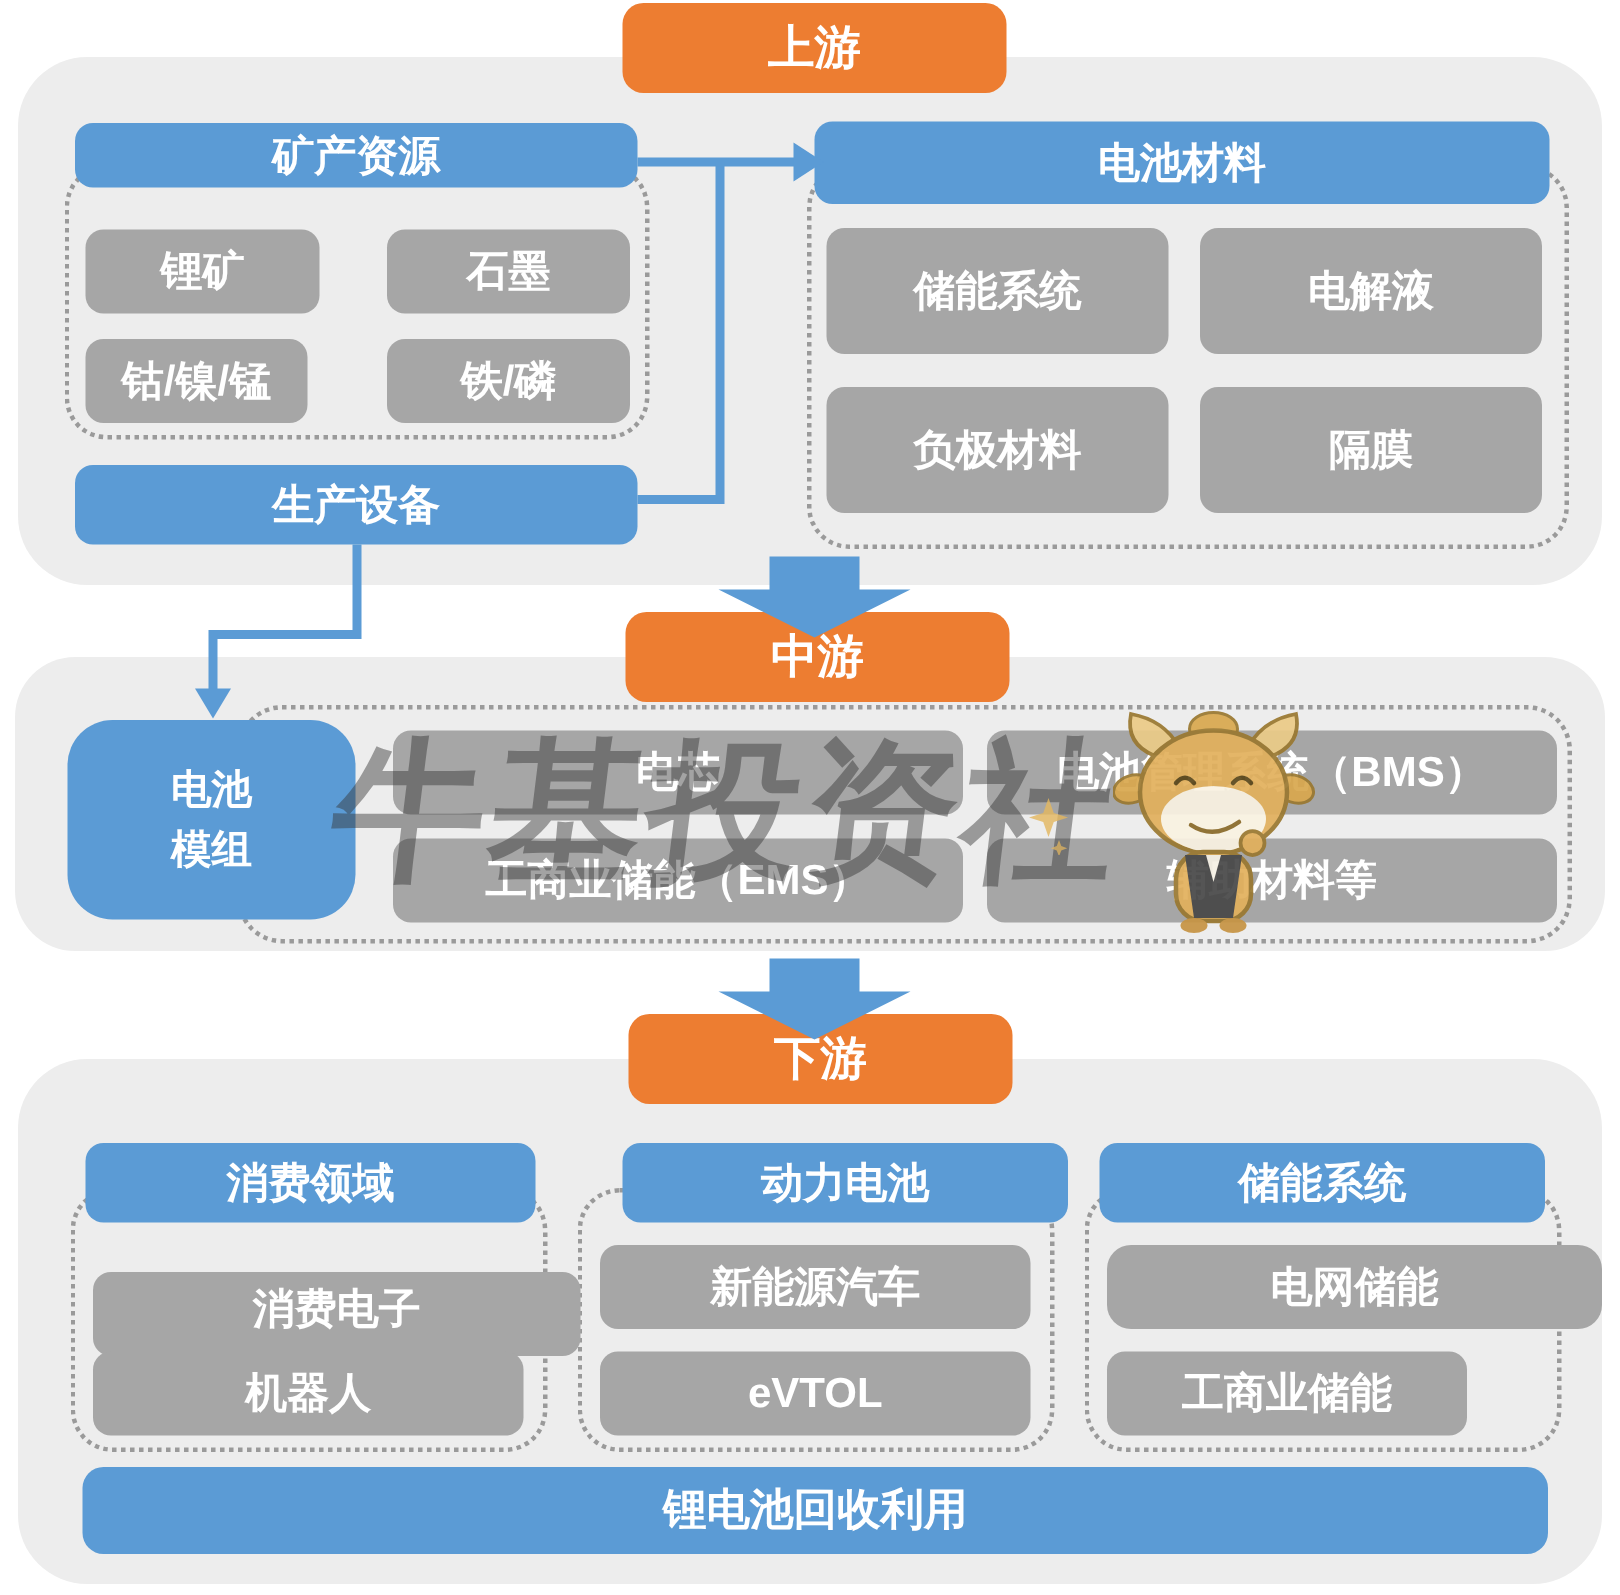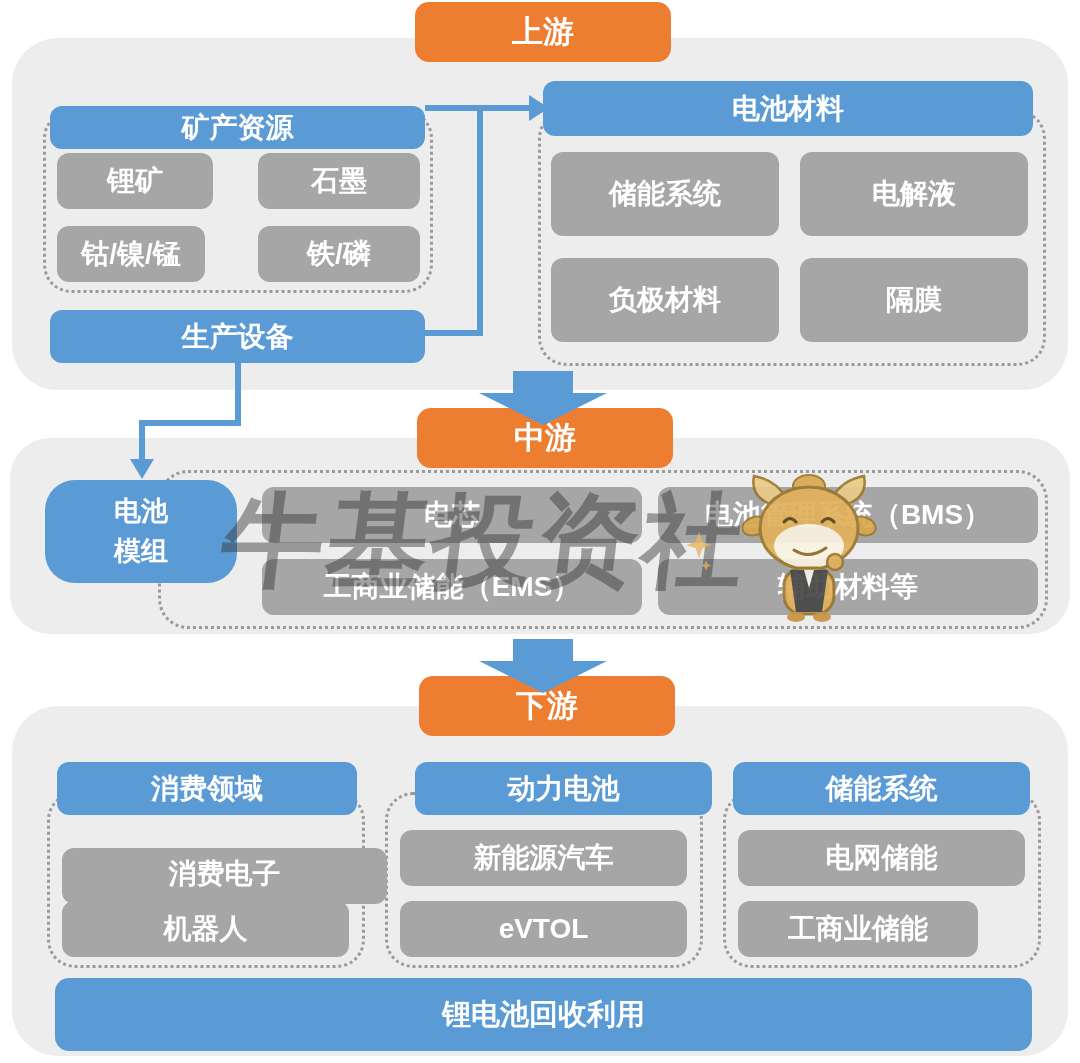--- a/index.html
+++ b/index.html
@@ -101,65 +101,65 @@
 
 <div id="canvas">
 
   <div class="stage-pill" style="left:415px;top:2px;">上游</div>
   <div class="stage-pill" style="left:417px;top:408px;">中游</div>
   <div class="stage-pill" style="left:419px;top:676px;">下游</div>
 
   <div class="panel" style="left:12px;top:38px;width:1056px;height:352px;"></div>
 
   <div class="dotted" style="left:43px;top:110px;width:384px;height:177px;"></div>
-  <div class="box blue" style="left:50px;top:82px;width:375px;height:43px;margin-top:24px;">矿产资源</div>
+  <div class="box blue" style="left:50px;top:82px;width:375px;height:43px;">矿产资源</div>
   <div class="box grayb" style="left:57px;top:153px;width:156px;height:56px;">锂矿</div>
   <div class="box grayb" style="left:258px;top:153px;width:162px;height:56px;">石墨</div>
   <div class="box grayb" style="left:57px;top:226px;width:148px;height:56px;">钴/镍/锰</div>
   <div class="box grayb" style="left:258px;top:226px;width:162px;height:56px;">铁/磷</div>
 
   <div class="box blue" style="left:50px;top:310px;width:375px;height:53px;">生产设备</div>
 
   <div class="dotted" style="left:538px;top:110px;width:502px;height:250px;"></div>
   <div class="box blue" style="left:543px;top:81px;width:490px;height:55px;">电池材料</div>
   <div class="box grayb" style="left:551px;top:152px;width:228px;height:84px;">储能系统</div>
   <div class="box grayb" style="left:800px;top:152px;width:228px;height:84px;">电解液</div>
   <div class="box grayb" style="left:551px;top:258px;width:228px;height:84px;">负极材料</div>
   <div class="box grayb" style="left:800px;top:258px;width:228px;height:84px;">隔膜</div>
 
   <div class="panel" style="left:10px;top:438px;width:1060px;height:196px;border-radius:40px;"></div>
   <div class="dotted" style="left:158px;top:470px;width:884px;height:153px;border-radius:30px;"></div>
-  <div class="box blue module" style="left:45px;top:480px;width:192px;height:103px;">
+  <div class="box blue module" style="left:45px;top:480px;width:192px;height:133px;">
     <span>电池</span>
     <span>模组</span>
   </div>
   <div class="box grayb" style="left:262px;top:487px;width:380px;height:56px;">电芯</div>
   <div class="box grayb" style="left:658px;top:487px;width:380px;height:56px;">电池管理系统（BMS）</div>
   <div class="box grayb" style="left:262px;top:559px;width:380px;height:56px;">工商业储能（EMS）</div>
   <div class="box grayb" style="left:658px;top:559px;width:380px;height:56px;">辅助材料等</div>
 
   <div class="panel" style="left:12px;top:706px;width:1056px;height:350px;"></div>
 
   <div class="dotted" style="left:47px;top:792px;width:312px;height:170px;"></div>
   <div class="dotted" style="left:385px;top:792px;width:312px;height:170px;"></div>
   <div class="dotted" style="left:723px;top:792px;width:312px;height:170px;"></div>
 
   <div class="box blue" style="left:57px;top:762px;width:300px;height:53px;">消费领域</div>
   <div class="box blue" style="left:395px;top:762px;width:297px;height:53px;margin-left:20px;">动力电池</div>
   <div class="box blue" style="left:733px;top:762px;width:297px;height:53px;">储能系统</div>
 
   <div class="box grayb" style="left:62px;top:848px;width:325px;height:56px;font-family:Liberation Mono, monospace;">消费电子</div>
   <div class="box grayb" style="left:400px;top:830px;width:287px;height:56px;">新能源汽车</div>
-  <div class="box grayb" style="left:738px;top:830px;width:287px;height:56px;">电网储能</div>
+  <div class="box grayb" style="left:738px;top:830px;width:330px;height:56px;border-radius:16px;">电网储能</div>
 
   <div class="box grayb" style="left:62px;top:901px;width:287px;height:56px;">机器人</div>
   <div class="box grayb" style="left:400px;top:901px;width:287px;height:56px;">eVTOL</div>
   <div class="box grayb" style="left:738px;top:901px;width:240px;height:56px;">工商业储能</div>
 
-  <div class="box blue recycle-bar" style="left:55px;top:978px;width:977px;height:73px;">锂电池回收利用</div>
+  <div class="box blue recycle-bar" style="left:55px;top:978px;width:977px;height:58px;">锂电池回收利用</div>
 
   <svg id="connector-layer" width="1080" height="1063" viewBox="0 0 1080 1063">
 
     <path d="M425 108 H531" stroke="#5B9BD5" stroke-width="6" fill="none"></path>
     <polygon points="529,95 529,121 549,108" fill="#5B9BD5"></polygon>
 
     <path d="M425 333 H480 V108" stroke="#5B9BD5" stroke-width="6" fill="none"></path>
 
     <path d="M238 363 V423 H142 V461" stroke="#5B9BD5" stroke-width="6" fill="none"></path>
     <polygon points="130,459 154,459 142,479" fill="#5B9BD5"></polygon>

